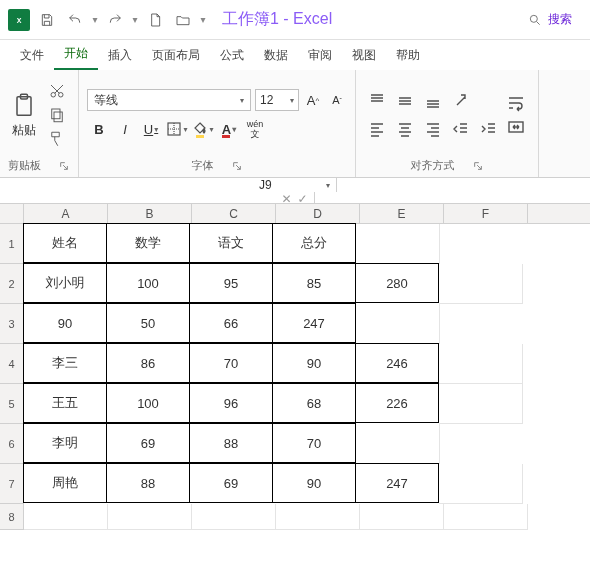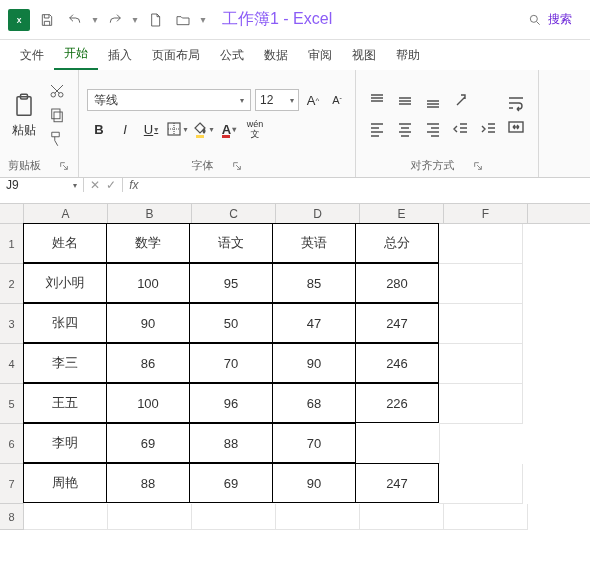--- a/index.html
+++ b/index.html
@@ -51,21 +51,21 @@
 .font-bar::after { background: #d32f2f; }
 
 .align-grid { display: grid; grid-template-columns: repeat(5, 26px); grid-template-rows: repeat(2, 26px); gap: 2px; }
 .abtn { display: flex; align-items: center; justify-content: center; }
 .abtn svg { width: 18px; height: 18px; stroke: #505050; fill: none; stroke-width: 1.4; }
 
 .wrap-col { display: flex; flex-direction: column; gap: 4px; justify-content: center; padding: 0 4px; }
 .wrap-col .abtn svg { width: 20px; height: 20px; }
 
 
-.fxbar { height: 26px; border-bottom: 1px solid #d0d0d0; display: flex; align-items: flex-start; }
+.fxbar { height: 26px; border-bottom: 1px solid #d0d0d0; display: flex; align-items: center; flex-direction: column; }
 .namebox { width: 84px; border-right: 1px solid #d0d0d0; display: flex; align-items: center; padding: 0 6px; justify-content: space-between; font-size: 12px; background: #fff; }
 .fx-btns { display: flex; align-items: center; border-right: 1px solid #d0d0d0; padding: 0 6px; gap: 6px; color: #999; }
 .fx-btns span { font-size: 12px; }
 .fx-label { font-style: italic; font-size: 12px; color: #666; padding: 0 6px; display: flex; align-items: center; }
 .fx-input { flex: 1; border: none; padding: 0 6px; font-size: 12px; outline: none; }
 
 
 .grid-wrap { position: relative; }
 .headers { display: flex; height: 20px; background: #f3f2f1; border-bottom: 1px solid #d0d0d0; }
 .corner { width: 24px; border-right: 1px solid #d0d0d0; background: #f3f2f1; }
@@ -335,39 +335,37 @@
         <div class="colh">E</div>
         <div class="colh">F</div>
       </div>
   </div>
   <div class="rows" id="rows">
       <div class="row row1">
         <div class="rowh">1</div>
         <div class="cell dcell">姓名</div>
         <div class="cell dcell">数学</div>
         <div class="cell dcell">语文</div>
-        <div class="cell dcell">英语</div>
         <div class="cell dcell">总分</div>
         <div class="cell plain"></div>
       </div>
       <div class="row row1">
         <div class="rowh">2</div>
         <div class="cell dcell">刘小明</div>
         <div class="cell dcell">100</div>
         <div class="cell dcell">95</div>
         <div class="cell dcell">85</div>
         <div class="cell dcell">280</div>
         <div class="cell plain"></div>
       </div>
       <div class="row row1">
         <div class="rowh">3</div>
-        <div class="cell dcell">张四</div>
         <div class="cell dcell">90</div>
         <div class="cell dcell">50</div>
-        <div class="cell dcell">47</div>
+        <div class="cell dcell">66</div>
         <div class="cell dcell">247</div>
         <div class="cell plain"></div>
       </div>
       <div class="row row1">
         <div class="rowh">4</div>
         <div class="cell dcell">李三</div>
         <div class="cell dcell">86</div>
         <div class="cell dcell">70</div>
         <div class="cell dcell">90</div>
         <div class="cell dcell">246</div>

